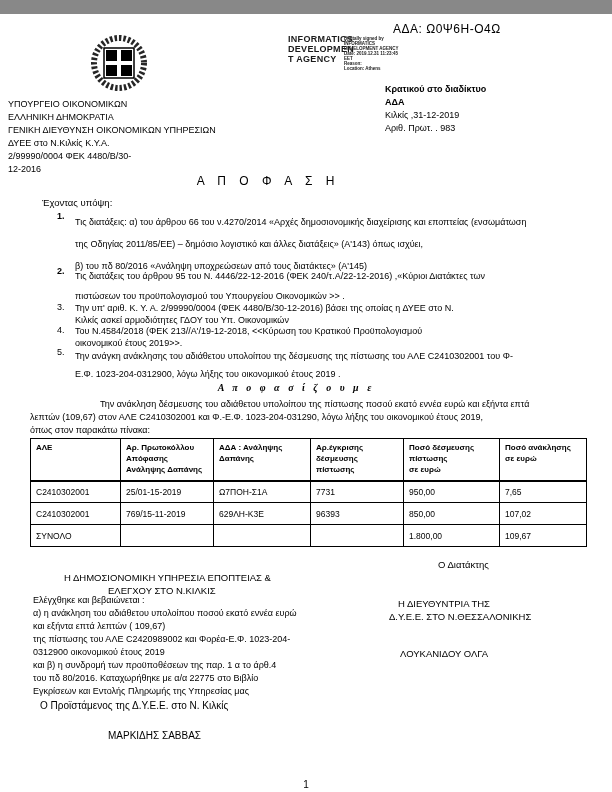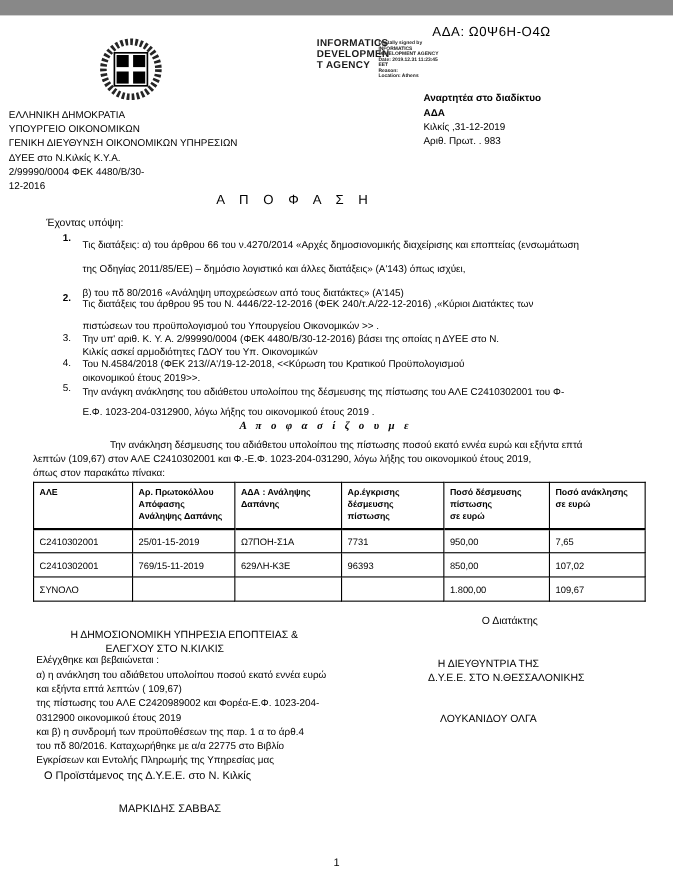--- a/index.html
+++ b/index.html
@@ -34,21 +34,21 @@
   table.grid { position:absolute; left:30px; top:424px; width:556px; border-collapse:collapse; table-layout:fixed; }
   table.grid th, table.grid td { border:1.5px solid #000; padding:3px 5px; text-align:left; vertical-align:top; }
   table.grid th { font-size:8px; font-weight:bold; line-height:11px; white-space:pre-line; height:42px; }
   table.grid td { font-size:8.5px; height:22px; vertical-align:middle; }
   table.grid tr.data th, table.grid tr.data td { border-top-width:2.5px; }
   td.amt { padding-left:14px; }
 
   
   .commander { left:438px; top:545px; font-size:9.5px; }
   .svc-1 { left:36px; top:558px; font-size:9.5px;padding-left:28px; }
-  .svc-2 { left:96px; top:571px; font-size:9.5px; }
+  .svc-2 { left:108px; top:571px; font-size:9.5px; }
   .verify { left:33px; top:580px; font-size:9px; line-height:13px; }
   .dir-1 { left:398px; top:584px; font-size:9.5px; }
   .dir-2 { left:389px; top:597px; font-size:9.5px; }
   .dir-name { left:400px; top:634px; font-size:9.5px; }
   .head-kilkis { left:40px; top:686px; font-size:10px; }
   .head-name { left:108px; top:716px; font-size:10px; }
   .page-num { left:0; top:765px; width:612px; text-align:center; font-size:10px; }
 </style>
 </head>
 <body>
@@ -78,29 +78,29 @@
     <div>Digitally signed by</div>
     <div>INFORMATICS</div>
     <div>DEVELOPMENT AGENCY</div>
     <div>Date: 2019.12.31 11:23:45</div>
     <div>EET</div>
     <div>Reason:</div>
     <div>Location: Athens</div>
   </div>
 
   <div class="abs hdr-right">
-    <div class="bold">Αναρτητέα στο διαδίκτυο</div>
+    <div class="bold">Κρατικού στο διαδίκτυο</div>
     <div class="bold">ΑΔΑ</div>
     <div>Κιλκίς ,31-12-2019</div>
     <div>Αριθ. Πρωτ. . 983</div>
   </div>
 
   <div class="abs hdr-left">
+    <div>ΥΠΟΥΡΓΕΙΟ ΟΙΚΟΝΟΜΙΚΩΝ</div>
     <div>ΕΛΛΗΝΙΚΗ ΔΗΜΟΚΡΑΤΙΑ</div>
-    <div>ΥΠΟΥΡΓΕΙΟ ΟΙΚΟΝΟΜΙΚΩΝ</div>
     <div>ΓΕΝΙΚΗ ΔΙΕΥΘΥΝΣΗ ΟΙΚΟΝΟΜΙΚΩΝ ΥΠΗΡΕΣΙΩΝ</div>
     <div>ΔΥΕΕ στο Ν.Κιλκίς  Κ.Υ.Α.</div>
     <div class="prewrap">2/99990/0004 ΦΕΚ 4480/Β/30-
 12-2016</div>
   </div>
 
   <div class="abs title">Α Π Ο Φ Α Σ Η</div>
   <div class="abs preamble">Έχοντας υπόψη:</div>
 
   <div class="abs li-num bold" style="top:197px;">1.</div>

